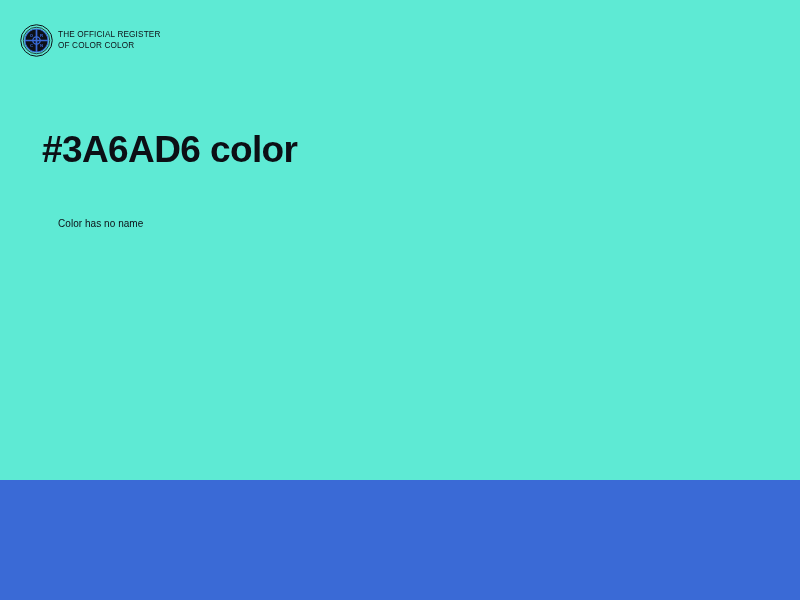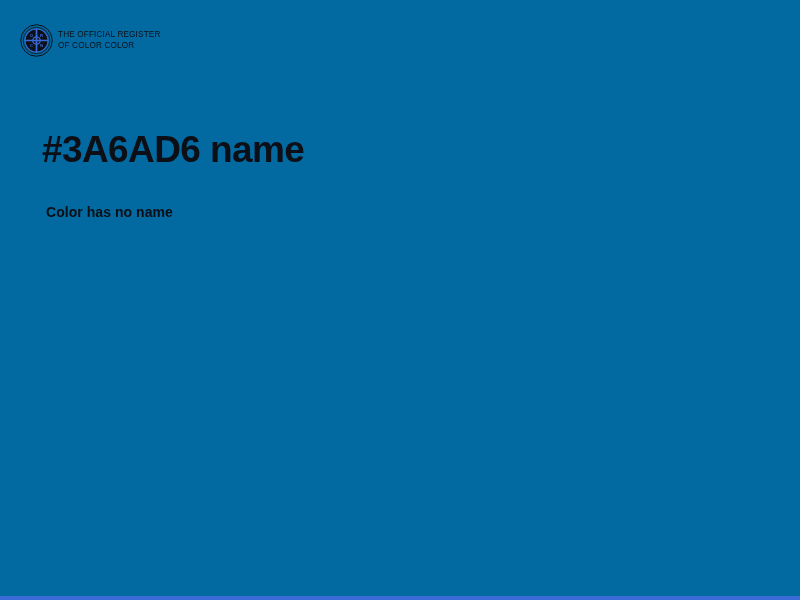--- a/index.html
+++ b/index.html
@@ -12,22 +12,22 @@
     width: 800px;
     height: 600px;
     overflow: hidden;
     font-family: "Liberation Sans", sans-serif;
     background: #3a6ad6;
   }
 
   .page {
     position: relative;
     width: 800px;
-    height: 596px;
-    background: #0369a1;
+    height: 480px;
+    background: #5eead4;
   }
 
   
   .brand {
     position: absolute;
     left: 20px;
     top: 24px;
     display: flex;
     align-items: center;
     gap: 5px;
@@ -67,26 +67,26 @@
     color: #0c0f15;
     font-family: "Liberation Sans", sans-serif;
     font-size: 37px;
     font-weight: bold;
     line-height: 48px;
     letter-spacing: -0.6px;
     white-space: nowrap;
   }
 
   .color-subtitle {
-    margin: 4px;
+    margin: 16px;
     padding-top: 28px;
     color: #0c0f15;
     font-family: "Liberation Sans", sans-serif;
-    font-size: 14px;
-    font-weight: bold;
+    font-size: 10px;
+    font-weight: normal;
     line-height: 12px;
     letter-spacing: 0.05px;
     white-space: nowrap;
   }
 </style>
 </head>
 <body>
 
 <div class="page">
 
@@ -105,17 +105,17 @@
         <text x="43" y="45.5" fill="#3a6ad6" font-family="'Liberation Sans', sans-serif" font-size="8.5" font-weight="bold" text-anchor="middle">N</text>
       </svg>
     </span>
     <span class="brand-text">
       <span class="brand-line">THE OFFICIAL REGISTER</span>
       <span class="brand-line">OF COLOR COLOR</span>
     </span>
   </div>
 
   <div class="content">
-    <h1 class="color-title">#3A6AD6 name</h1>
+    <h1 class="color-title">#3A6AD6 color</h1>
     <p class="color-subtitle">Color has no name</p>
   </div>
 
 </div>
 
 </body></html>

